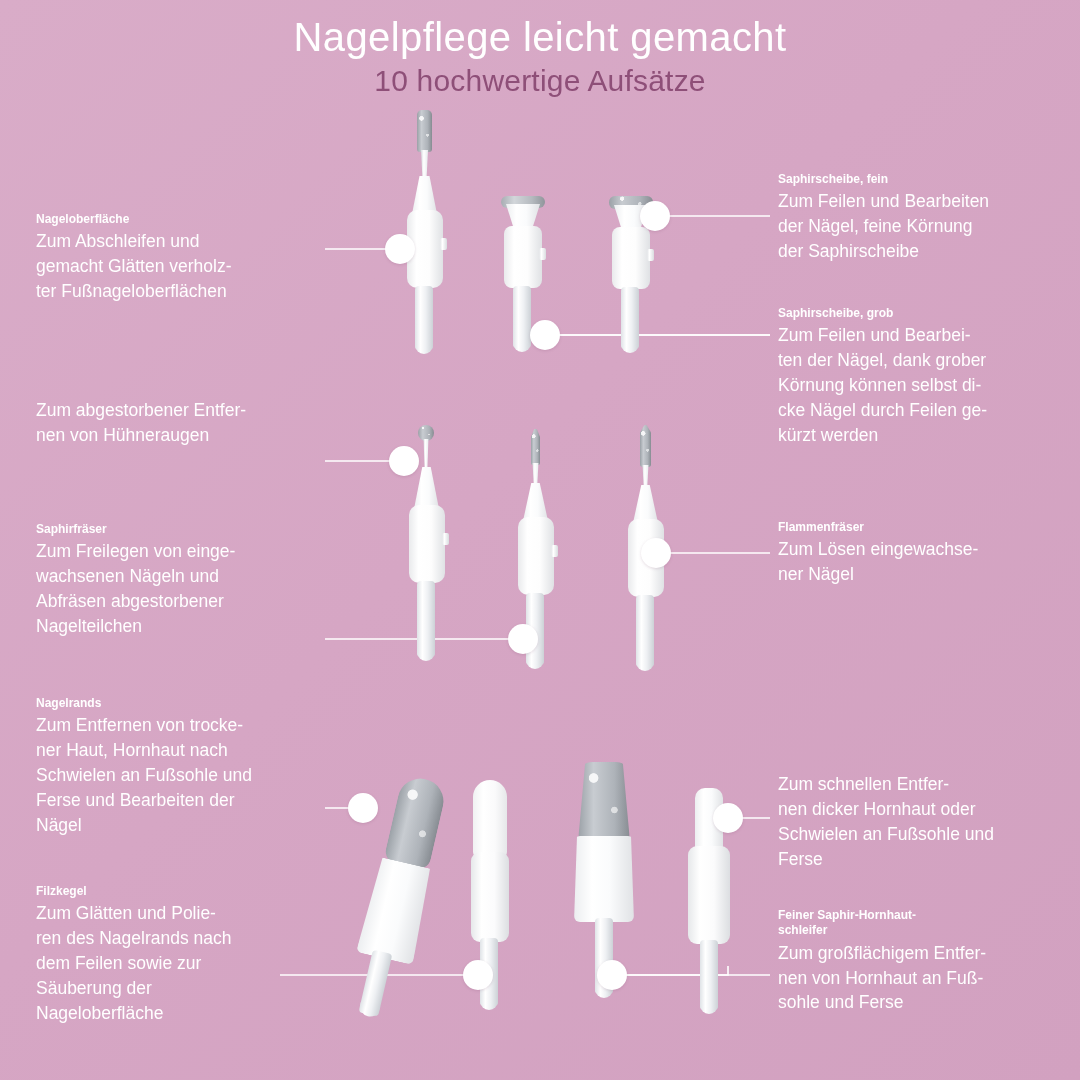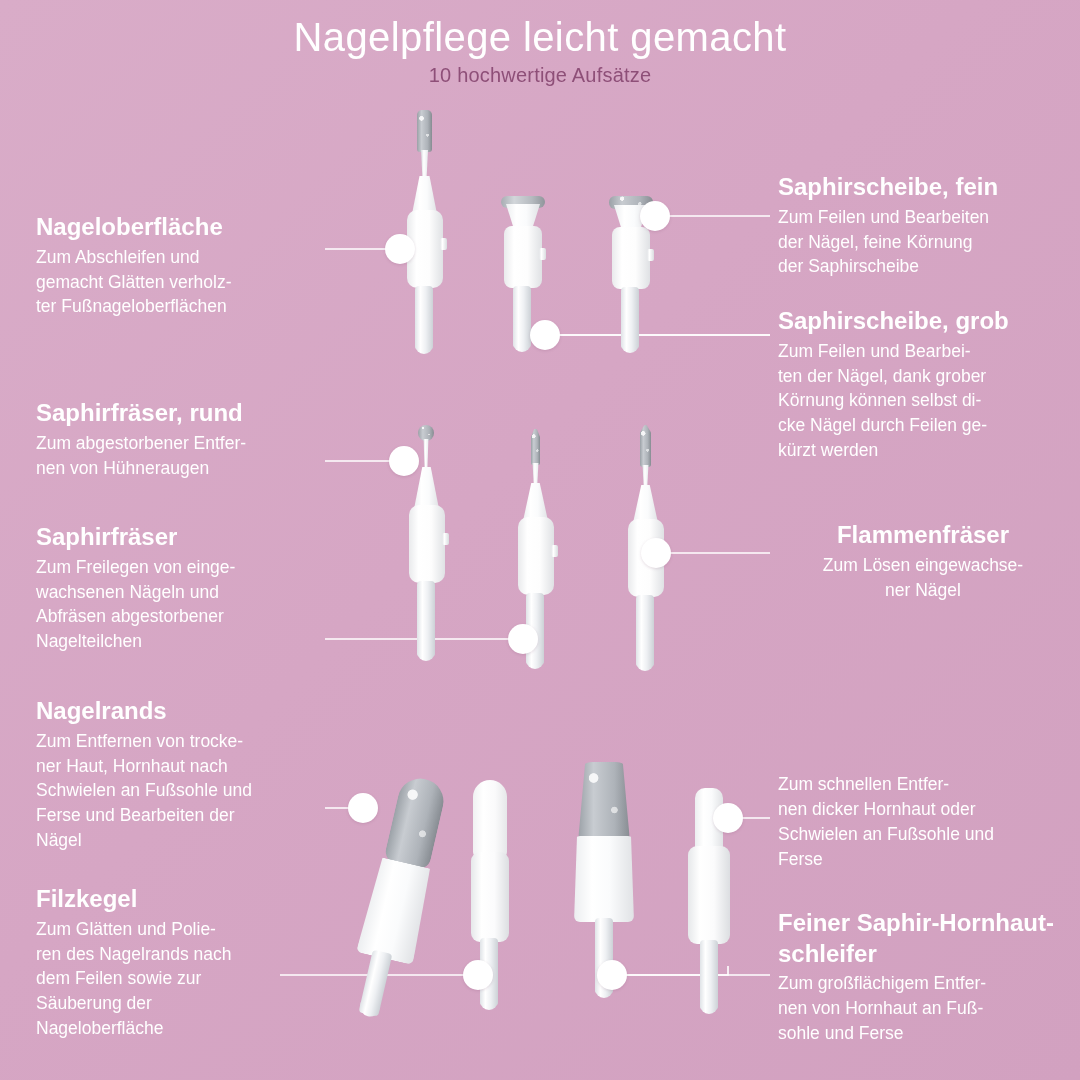--- a/index.html
+++ b/index.html
@@ -30,33 +30,33 @@
   }
   .title {
     font-size: 40px;
     color: #ffffff;
     font-weight: 400;
     letter-spacing: 0.4px;
     line-height: 1.15;
   }
   .subtitle {
     margin-top: 4px;
-    font-size: 20px;
+    font-size: 30px;
     color: #8e4f78;
     font-weight: 400;
     letter-spacing: 0.2px;
   }
 
   
   .block {
     position: absolute;
     width: 300px;
   }
   .block .hd {
-    font-size: 24px;
+    font-size: 12px;
     font-weight: 700;
     color: #ffffff;
     line-height: 1.28;
     margin-bottom: 2px;
   }
   .block .bd {
     font-size: 17.5px;
     font-weight: 400;
     color: #ffffff;
     line-height: 1.42;
@@ -259,21 +259,20 @@
   <div class="dot" style="left:597px; top:960px;"></div>
 
   <div class="block left" style="left:36px; top:212px; width:290px;">
     <div class="hd">Nageloberfläche</div>
     <div class="bd">Zum Abschleifen und
 gemacht Glätten verholz-
 ter Fußnageloberflächen</div>
   </div>
 
   <div class="block left" style="left:36px; top:398px; width:290px;">
-    <div class="hd">Saphirfräser, rund</div>
     <div class="bd">Zum abgestorbener Entfer-
 nen von Hühneraugen</div>
   </div>
 
   <div class="block left" style="left:36px; top:522px; width:300px;">
     <div class="hd">Saphirfräser</div>
     <div class="bd">Zum Freilegen von einge-
 wachsenen Nägeln und
 Abfräsen abgestorbener
 Nagelteilchen</div>
@@ -306,21 +305,21 @@
 
   <div class="block right" style="left:778px; top:306px; width:290px;">
     <div class="hd">Saphirscheibe, grob</div>
     <div class="bd">Zum Feilen und Bearbei-
 ten der Nägel, dank grober
 Körnung können selbst di-
 cke Nägel durch Feilen ge-
 kürzt werden</div>
   </div>
 
-  <div class="block right" style="left:778px; top:520px; width:290px;text-align:center;">
+  <div class="block right" style="left:778px; top:520px; width:290px;">
     <div class="hd">Flammenfräser</div>
     <div class="bd">Zum Lösen eingewachse-
 ner Nägel</div>
   </div>
 
   <div class="block right" style="left:778px; top:772px; width:298px;">
     <div class="bd">Zum schnellen Entfer-
 nen dicker Hornhaut oder
 Schwielen an Fußsohle und
 Ferse</div>

